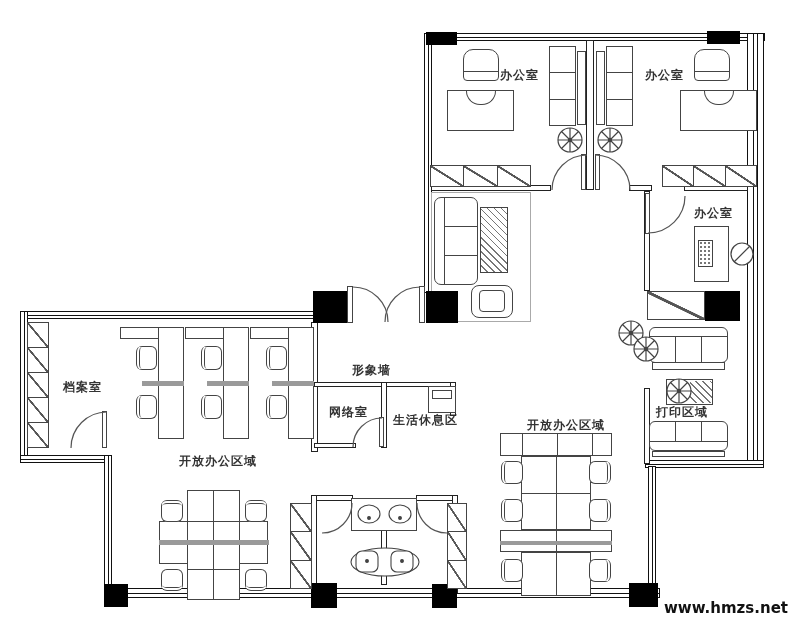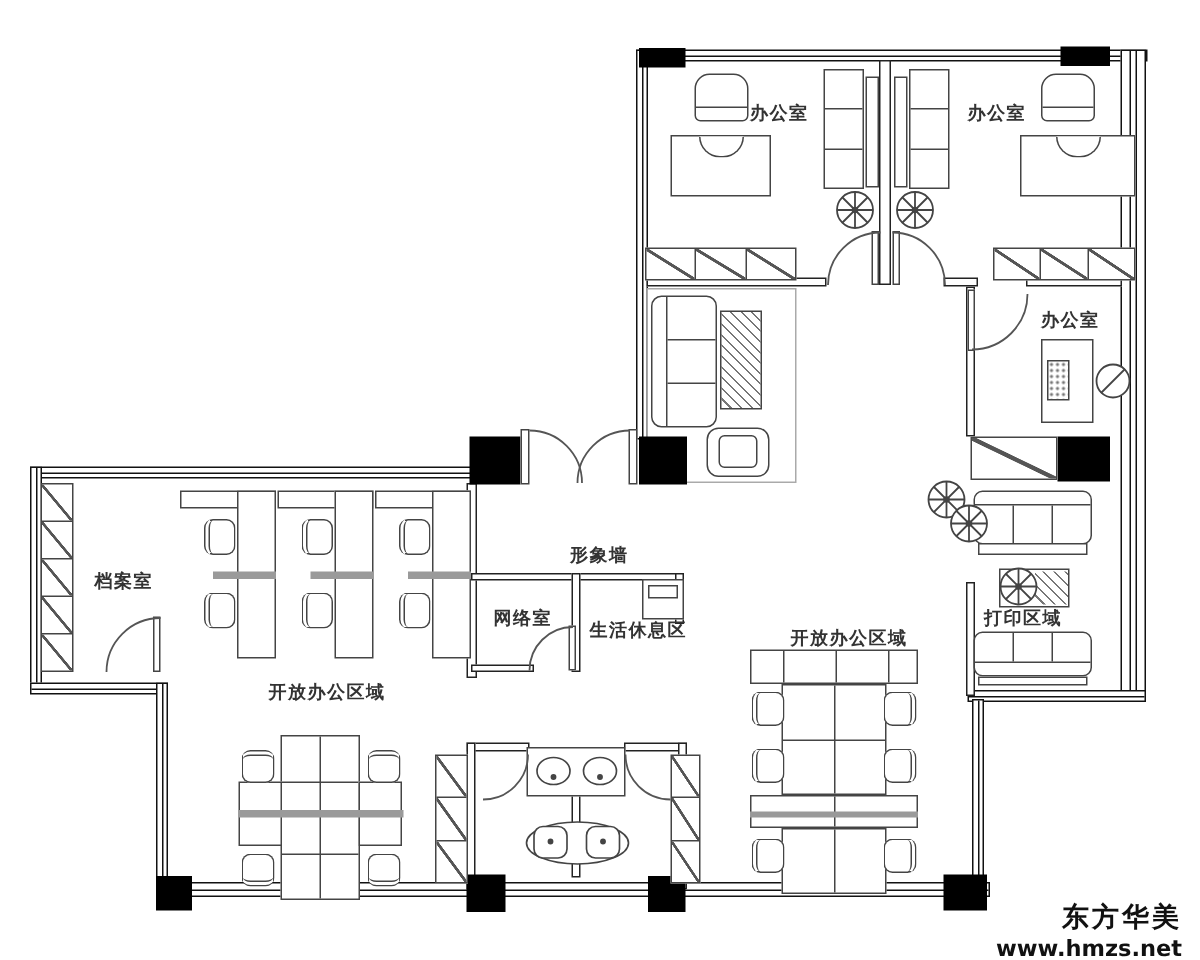--- a/index.html
+++ b/index.html
@@ -294,25 +294,24 @@
       <rect x="391" y="551" width="22" height="21" rx="6"></rect>
       <circle cx="367" cy="561" r="1.4" fill="#444"></circle>
       <circle cx="402" cy="561" r="1.4" fill="#444"></circle>
     </g>
   </svg>
 
   <span class="abs lbl" style="left:500px;top:69px">办公室</span>
   <span class="abs lbl" style="left:645px;top:69px">办公室</span>
   <span class="abs lbl" style="left:694px;top:207px">办公室</span>
   <span class="abs lbl" style="left:63px;top:381px">档案室</span>
-  <span class="abs lbl" style="left:380px;top:364px">形象墙</span>
+  <span class="abs lbl" style="left:352px;top:364px">形象墙</span>
   <span class="abs lbl" style="left:329px;top:406px">网络室</span>
   <span class="abs lbl" style="left:393px;top:414px">生活休息区</span>
   <span class="abs lbl" style="left:179px;top:455px">开放办公区域</span>
   <span class="abs lbl" style="left:527px;top:419px">开放办公区域</span>
   <span class="abs lbl" style="left:656px;top:406px">打印区域</span>
 
   <div class="abs" style="right:12px;top:599px;text-align:right">
-    <div class="wm1">东方华美</div>
     <div class="wm2">www.hmzs.net</div>
   </div>
 
 </div>
 
 </body></html>

